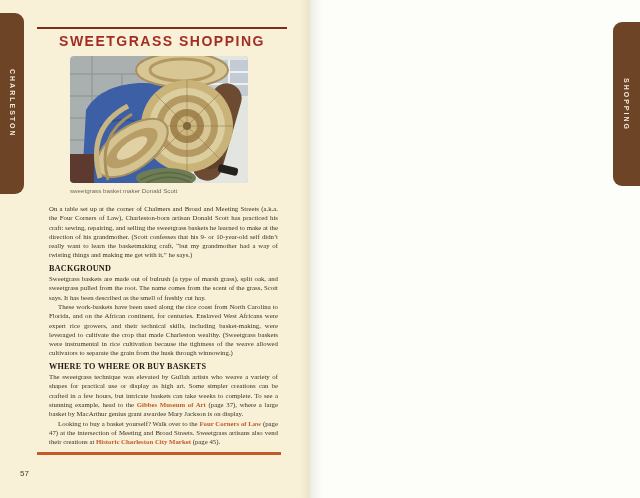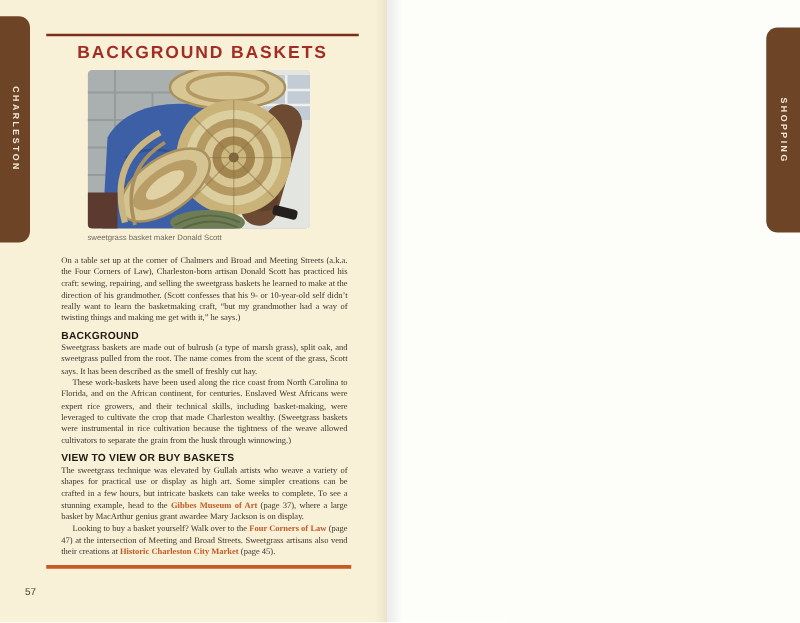--- a/index.html
+++ b/index.html
@@ -27,39 +27,39 @@
             font-family:"Liberation Sans",sans-serif;font-weight:bold;font-size:14px;
             letter-spacing:1.5px;color:#a32d24;}
   .lp-photo{position:absolute;left:70px;top:56px;width:178px;height:127px;
             border-radius:4px;overflow:hidden;}
   .lp-caption{position:absolute;left:70px;top:187px;width:200px;
               font-family:"Liberation Sans",sans-serif;font-size:6.2px;color:#6f685c;}
   .lp-body{position:absolute;left:49px;top:204px;width:229px;
            font-size:6.8px;line-height:9.3px;text-align:justify;color:#3a3128;}
   .lp-body p{margin:0;}
   .lp-body p.ind{text-indent:9px;}
-  .lp-body h2{margin:4px 0 1px 0;font-family:Liberation Sans, sans-serif;
+  .lp-body h2{margin:4px 0 1px 0;font-family:Liberation Serif, serif;
               font-size:8.2px;letter-spacing:.2px;color:#201b15;}
   .lk{color:#c05b28;font-weight:bold;}
   .rule-bottom{position:absolute;left:37px;top:452px;width:244px;height:2.5px;background:#c65a26;}
   .pagenum{font-family:"Liberation Sans",sans-serif;font-size:8px;color:#44403a;position:absolute;}
   .pn-left{left:20px;top:469px;}
 </style>
 </head>
 <body>
 
 <div class="spread">
 
   <div class="page page-left">
     <div class="tab tab-left">
       <span class="vtext">CHARLESTON</span>
     </div>
 
     <div class="rule-top"></div>
-    <div class="lp-title">BACKGROUND BASKETS</div>
+    <div class="lp-title">SWEETGRASS SHOPPING</div>
 
     <div class="lp-photo">
       <svg width="178" height="127" viewBox="0 0 178 127">
         <rect width="178" height="127" fill="#aab0b0"></rect>
         <g stroke="#949b9b" stroke-width="1.5">
           <line x1="0" y1="18" x2="112" y2="18"></line>
             <line x1="0" y1="40" x2="112" y2="40"></line>
           <line x1="0" y1="62" x2="112" y2="62"></line>
             <line x1="0" y1="84" x2="112" y2="84"></line>
           <line x1="22" y1="0" x2="22" y2="84"></line>
@@ -113,21 +113,21 @@
         <rect x="0" y="98" width="24" height="29" fill="#5c3a30"></rect>
       </svg>
     </div>
     <div class="lp-caption">sweetgrass basket maker Donald Scott</div>
 
     <div class="lp-body">
       <p>On a table set up at the corner of Chalmers and Broad and Meeting Streets (a.k.a. the Four Corners of Law), Charleston-born artisan Donald Scott has practiced his craft: sewing, repairing, and selling the sweetgrass baskets he learned to make at the direction of his grandmother. (Scott confesses that his 9- or 10-year-old self didn’t really want to learn the basketmaking craft, “but my grandmother had a way of twisting things and making me get with it,” he says.)</p>
       <h2>BACKGROUND</h2>
       <p>Sweetgrass baskets are made out of bulrush (a type of marsh grass), split oak, and sweetgrass pulled from the root. The name comes from the scent of the grass, Scott says. It has been described as the smell of freshly cut hay.</p>
       <p class="ind">These work-baskets have been used along the rice coast from North Carolina to Florida, and on the African continent, for centuries. Enslaved West Africans were expert rice growers, and their technical skills, including basket-making, were leveraged to cultivate the crop that made Charleston wealthy. (Sweetgrass baskets were instrumental in rice cultivation because the tightness of the weave allowed cultivators to separate the grain from the husk through winnowing.)</p>
-      <h2>VIEW TO VIEW OR BUY BASKETS</h2>
+      <h2>WHERE TO WHERE OR BUY BASKETS</h2>
       <p><span>The sweetgrass technique was elevated by Gullah artists who weave a variety of shapes for practical use or display as high art. Some simpler creations can be crafted in a few hours, but intricate baskets can take weeks to complete. To see a stunning example, head to the </span><span class="lk">Gibbes Museum of Art</span><span> (page 37), where a large basket by MacArthur genius grant awardee Mary Jackson is on display.</span></p>
       <p class="ind"><span>Looking to buy a basket yourself? Walk over to the </span><span class="lk">Four Corners of Law</span><span> (page 47) at the intersection of Meeting and Broad Streets. Sweetgrass artisans also vend their creations at </span><span class="lk">Historic Charleston City Market</span><span> (page 45).</span></p>
     </div>
 
     <div class="rule-bottom"></div>
     <div class="pagenum pn-left">57</div>
   </div>
 
   <div class="page page-right">
     <div class="tab tab-right">

